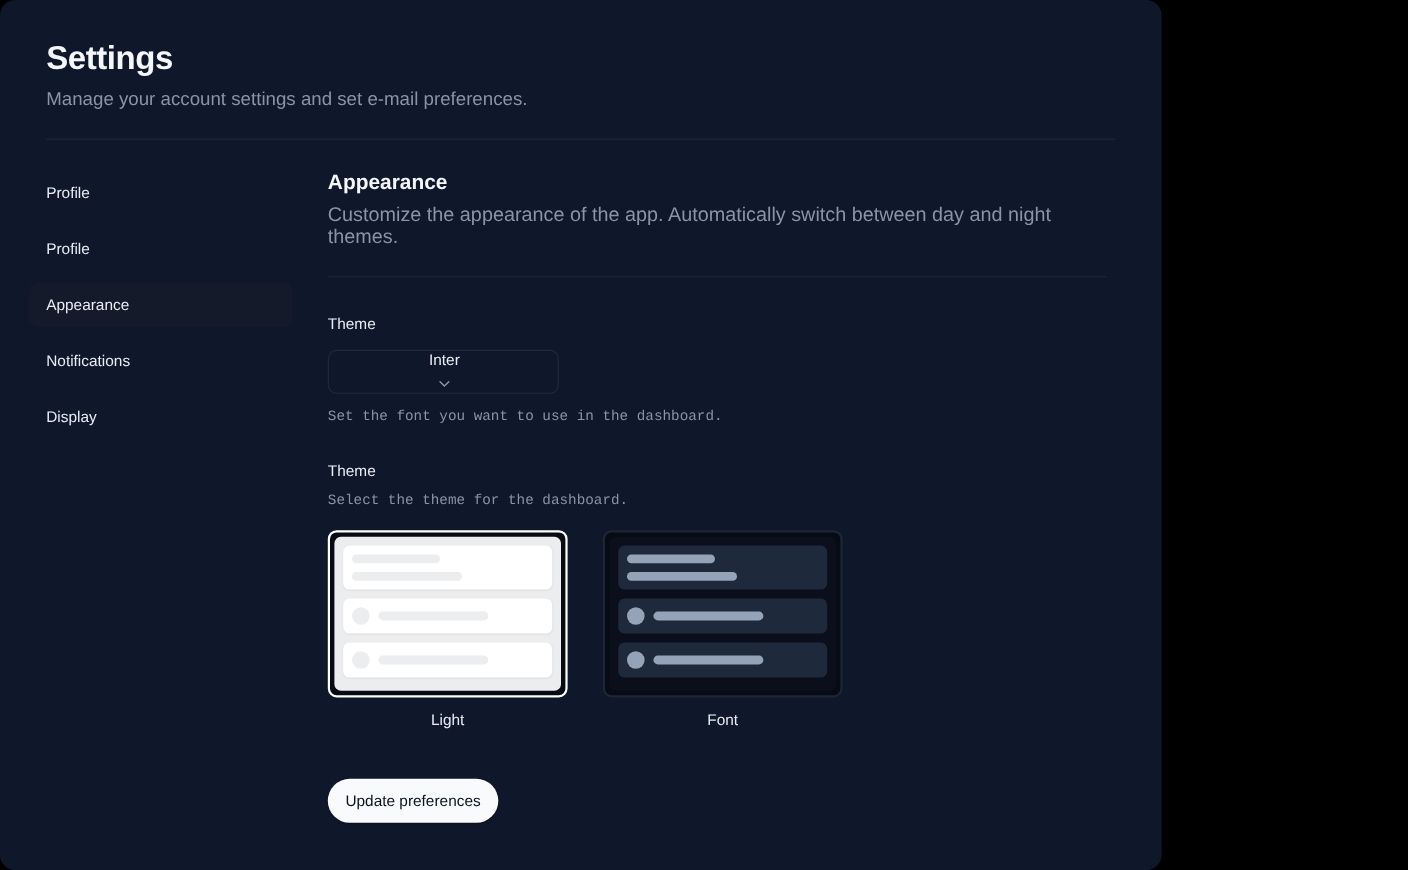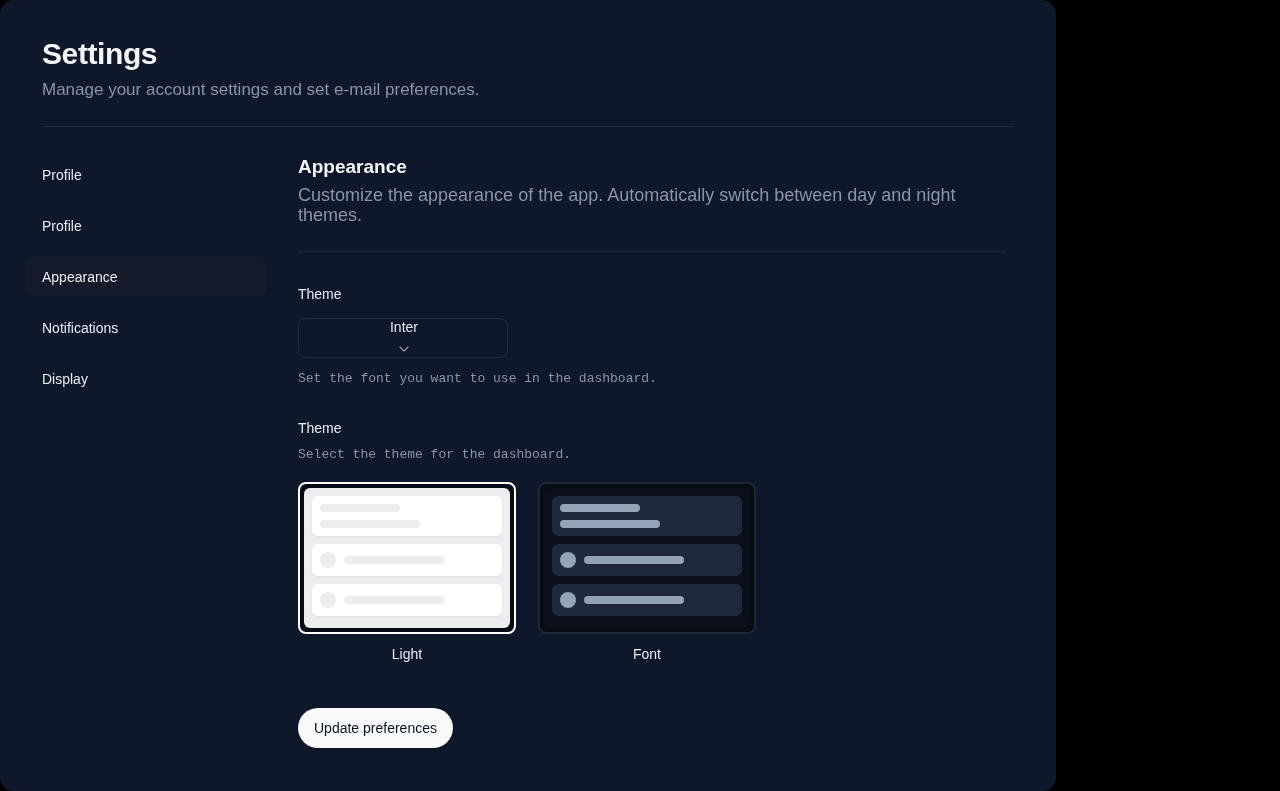--- a/index.html
+++ b/index.html
@@ -70,21 +70,21 @@
     background: transparent; color: #e8ecf3;
     font-size: 14px; font-family: "Liberation Sans", sans-serif;
     display: flex; align-items: center; justify-content: space-between;
     padding: 0 14px 0 16px; cursor: pointer; flex-direction: column;
   }
   .help-text {
     margin-top: 12px; font-size: 13px; line-height: 18px; color: #8a94a6; font-family: Liberation Mono, monospace;
   }
   .theme-field { margin-top: 30px; }
   .theme-help { margin-top: 8px; }
-  .theme-options { display: flex; gap: 22px; margin-top: 18px; }
+  .theme-options { display: flex; gap: 32px; margin-top: 18px; }
   .theme-option { cursor: pointer; width: 218px; }
   .preview {
     width: 218px; height: 152px;
     border-radius: 8px; padding: 4px;
   }
   .preview.light { border: 2px solid #ffffff; background: #070b14; }
   .preview.dark  { border: 2px solid #1e2636; background: #070b14; }
   .panel {
     width: 100%; height: 100%; border-radius: 6px; padding: 8px;
     display: flex; flex-direction: column; gap: 8px;

